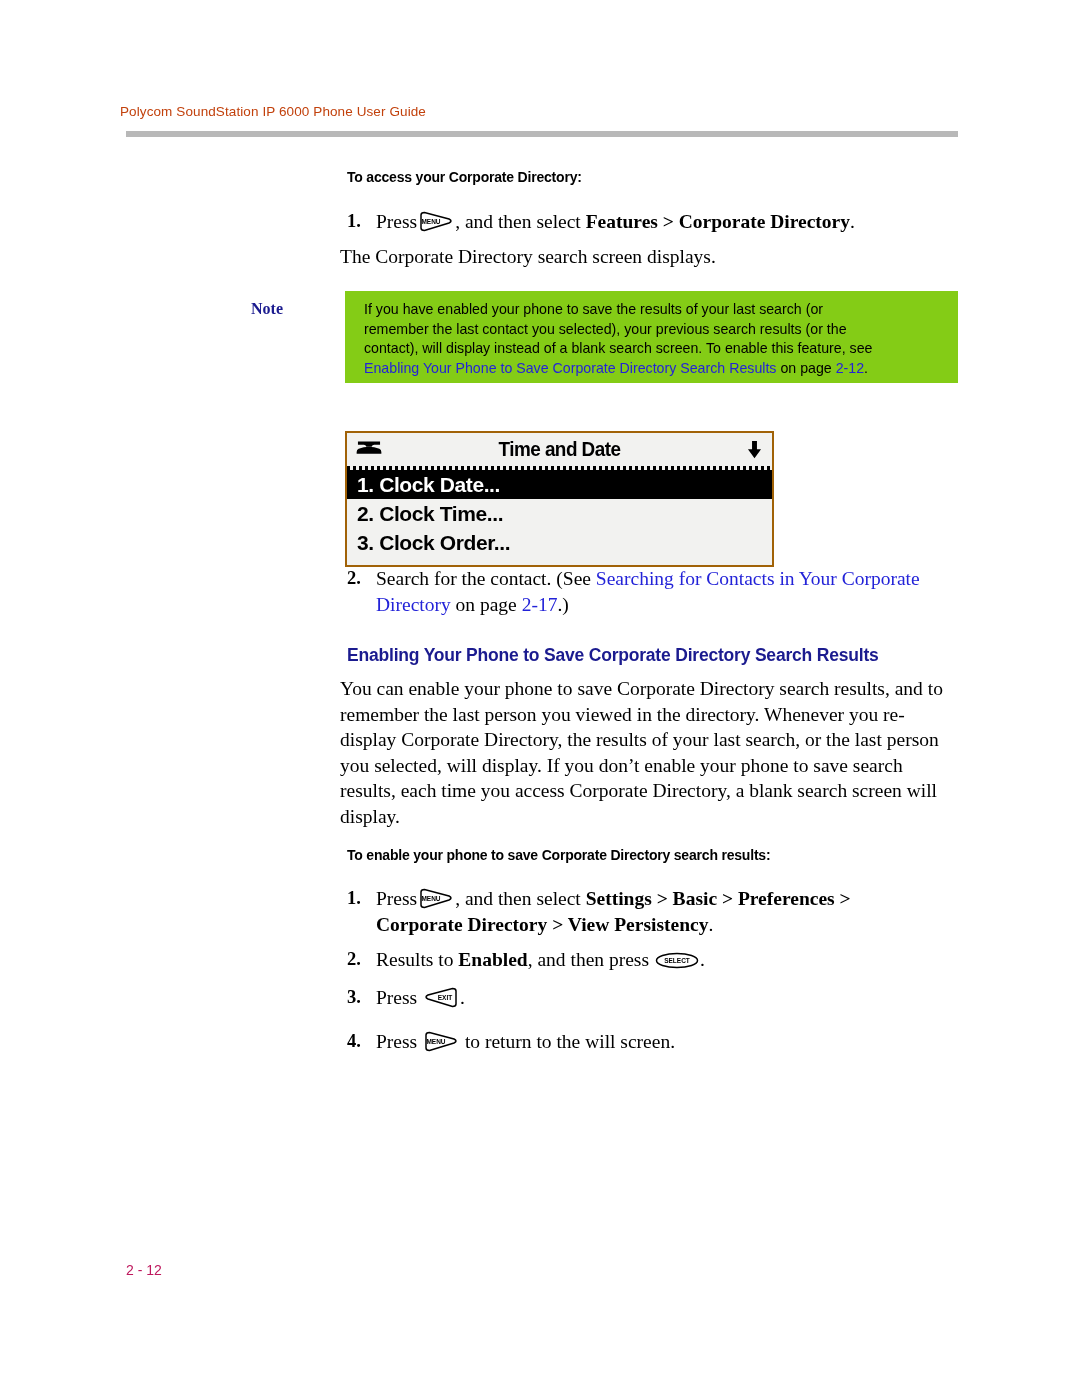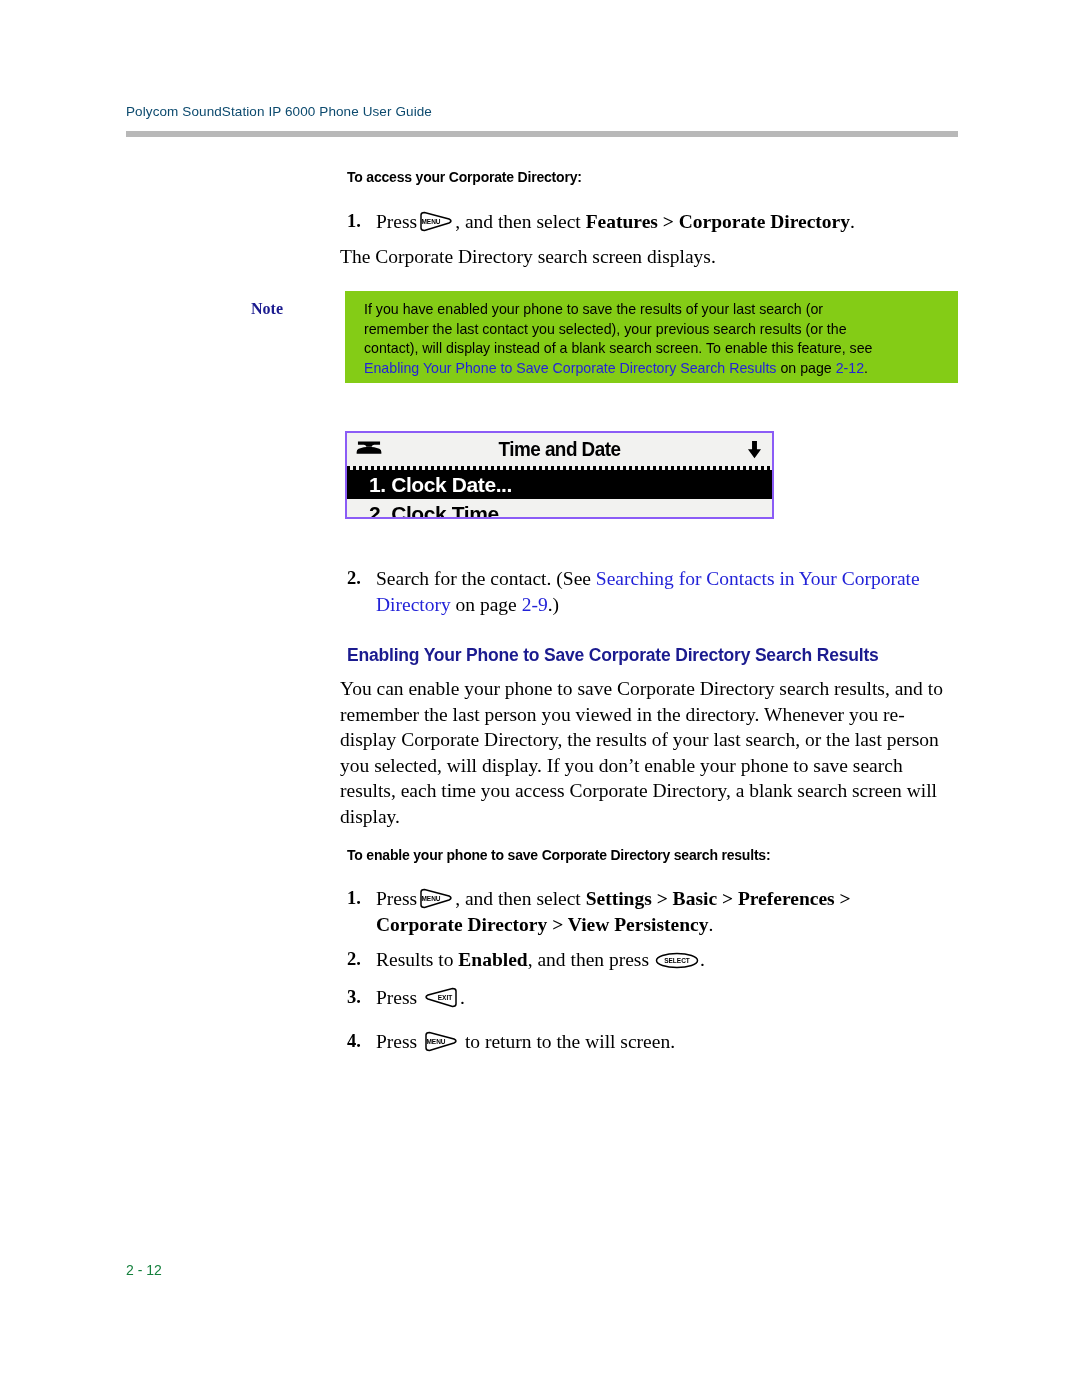--- a/index.html
+++ b/index.html
@@ -10,26 +10,26 @@
     background: #ffffff;
     font-family: "Liberation Serif", serif;
     color: #000000;
     position: relative;
     overflow: hidden;
   }
 
   
   .page-header {
     position: absolute;
-    left: 126px;
+    left: 120px;
     top: 104px;
     font-family: "Liberation Sans", sans-serif;
     font-size: 13.5px;
     letter-spacing: 0.1px;
-    color: #0c4a6e;
+    color: #c2410c;
     white-space: nowrap;
   }
   .header-rule {
     position: absolute;
     left: 126px;
     top: 131px;
     width: 832px;
     height: 6px;
     background: #b8b8b8;
   }
@@ -119,22 +119,22 @@
     color: #000000;
   }
   .note-text .lnk { color: #2323d8; }
 
   
   .lcd {
     position: absolute;
     left: 345px;
     top: 431px;
     width: 429px;
-    height: 88px;
-    border: 2px solid #8b5cf6;
+    height: 136px;
+    border: 2px solid #a16207;
     background: #f2f2f0;
     font-family: "Liberation Sans", sans-serif;
     overflow: hidden;
   }
   .lcd-titlebar {
     position: relative;
     height: 33px;
     background: #f2f2f0;
   }
   .lcd-title {
@@ -164,21 +164,21 @@
   }
   .lcd-sep {
     height: 4px;
     width: 100%;
     background-image: repeating-linear-gradient(
       to right, #000 0 3px, #f2f2f0 3px 6px);
   }
   .lcd-row {
     height: 29px;
     line-height: 29px;
-    padding-left: 22px;
+    padding-left: 10px;
     font-weight: bold;
     font-size: 21px;
     letter-spacing: -0.4px;
     color: #000;
     white-space: nowrap;
   }
   .lcd-row.sel {
     background: #000000;
     color: #ffffff;
   }
@@ -195,21 +195,21 @@
   .key svg { display: block; }
   .key-select { width: 44px; height: 17px; vertical-align: -3px; }
 
   
   .folio {
     position: absolute;
     left: 126px;
     top: 1262px;
     font-family: "Liberation Sans", sans-serif;
     font-size: 14px;
-    color: #15803d;
+    color: #be185d;
   }
 </style>
 </head>
 <body>
 
 <div class="page-header">Polycom SoundStation IP 6000 Phone User Guide</div>
 <div class="header-rule"></div>
 
 <div class="h-proc" style="top:169px;">To access your Corporate Directory:</div>
 
@@ -252,21 +252,21 @@
     </span>
   </div>
   <div class="lcd-sep"></div>
   <div class="lcd-row sel">1. Clock Date...</div>
   <div class="lcd-row">2. Clock Time...</div>
   <div class="lcd-row">3. Clock Order...</div>
 </div>
 
 <div class="step" style="top:566px;">
   <span class="step-num">2.</span>
-  <span class="step-body"><span>Search for the contact. (See </span><span class="lnk">Searching for Contacts in Your Corporate Directory</span><span> on page </span><span class="lnk">2-9</span><span>.)</span>
+  <span class="step-body"><span>Search for the contact. (See </span><span class="lnk">Searching for Contacts in Your Corporate Directory</span><span> on page </span><span class="lnk">2-17</span><span>.)</span>
   </span>
 </div>
 
 <div class="h-section" style="top:645px;">Enabling Your Phone to Save Corporate Directory Search Results</div>
 
 <div class="para" style="top:676px;">You can enable your phone to save Corporate Directory search results, and to remember the last person you viewed in the directory. Whenever you re-display Corporate Directory, the results of your last search, or the last person you selected, will display. If you don’t enable your phone to save search results, each time you access Corporate Directory, a blank search screen will display.</div>
 
 <div class="h-proc" style="top:847px;">To enable your phone to save Corporate Directory search results:</div>
 
 <div class="step" style="top:886px;">

